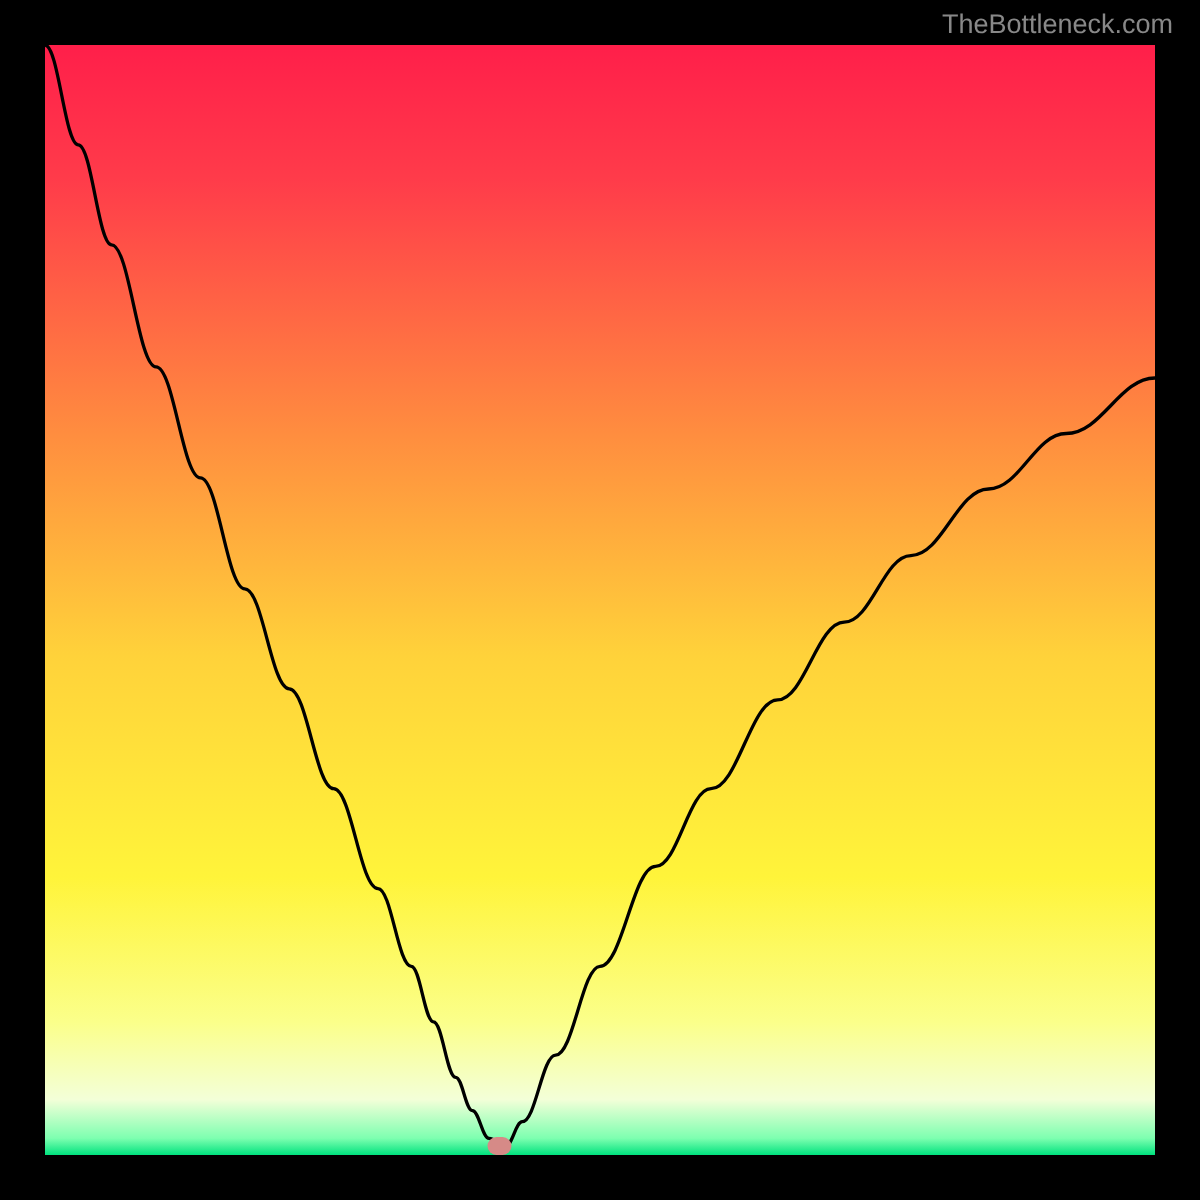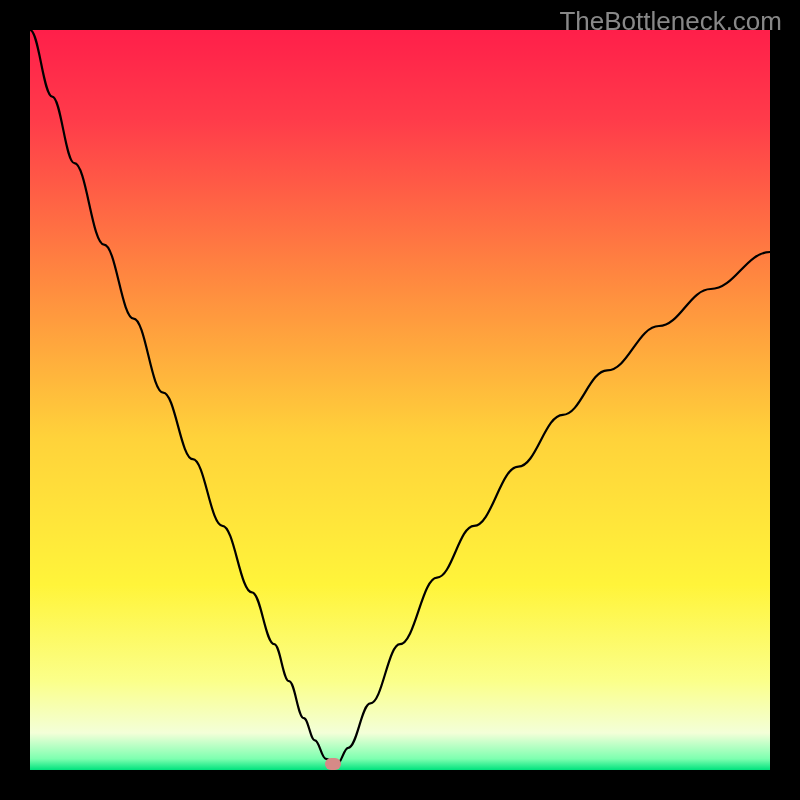--- a/index.html
+++ b/index.html
@@ -9,21 +9,21 @@
     height: 800px;
     background: #000;
     position: relative;
     font-family: Arial, sans-serif;
   }
   .watermark {
     position: absolute;
     top: 6px;
     right: 18px;
     color: #888;
-    font-size: 26px;
+    font-size: 18px;
     font-weight: 500;
     z-index: 10;
   }
   .frame {
     position: absolute;
     top: 30px;
     left: 30px;
     width: 740px;
     height: 740px;
     background: #000;

